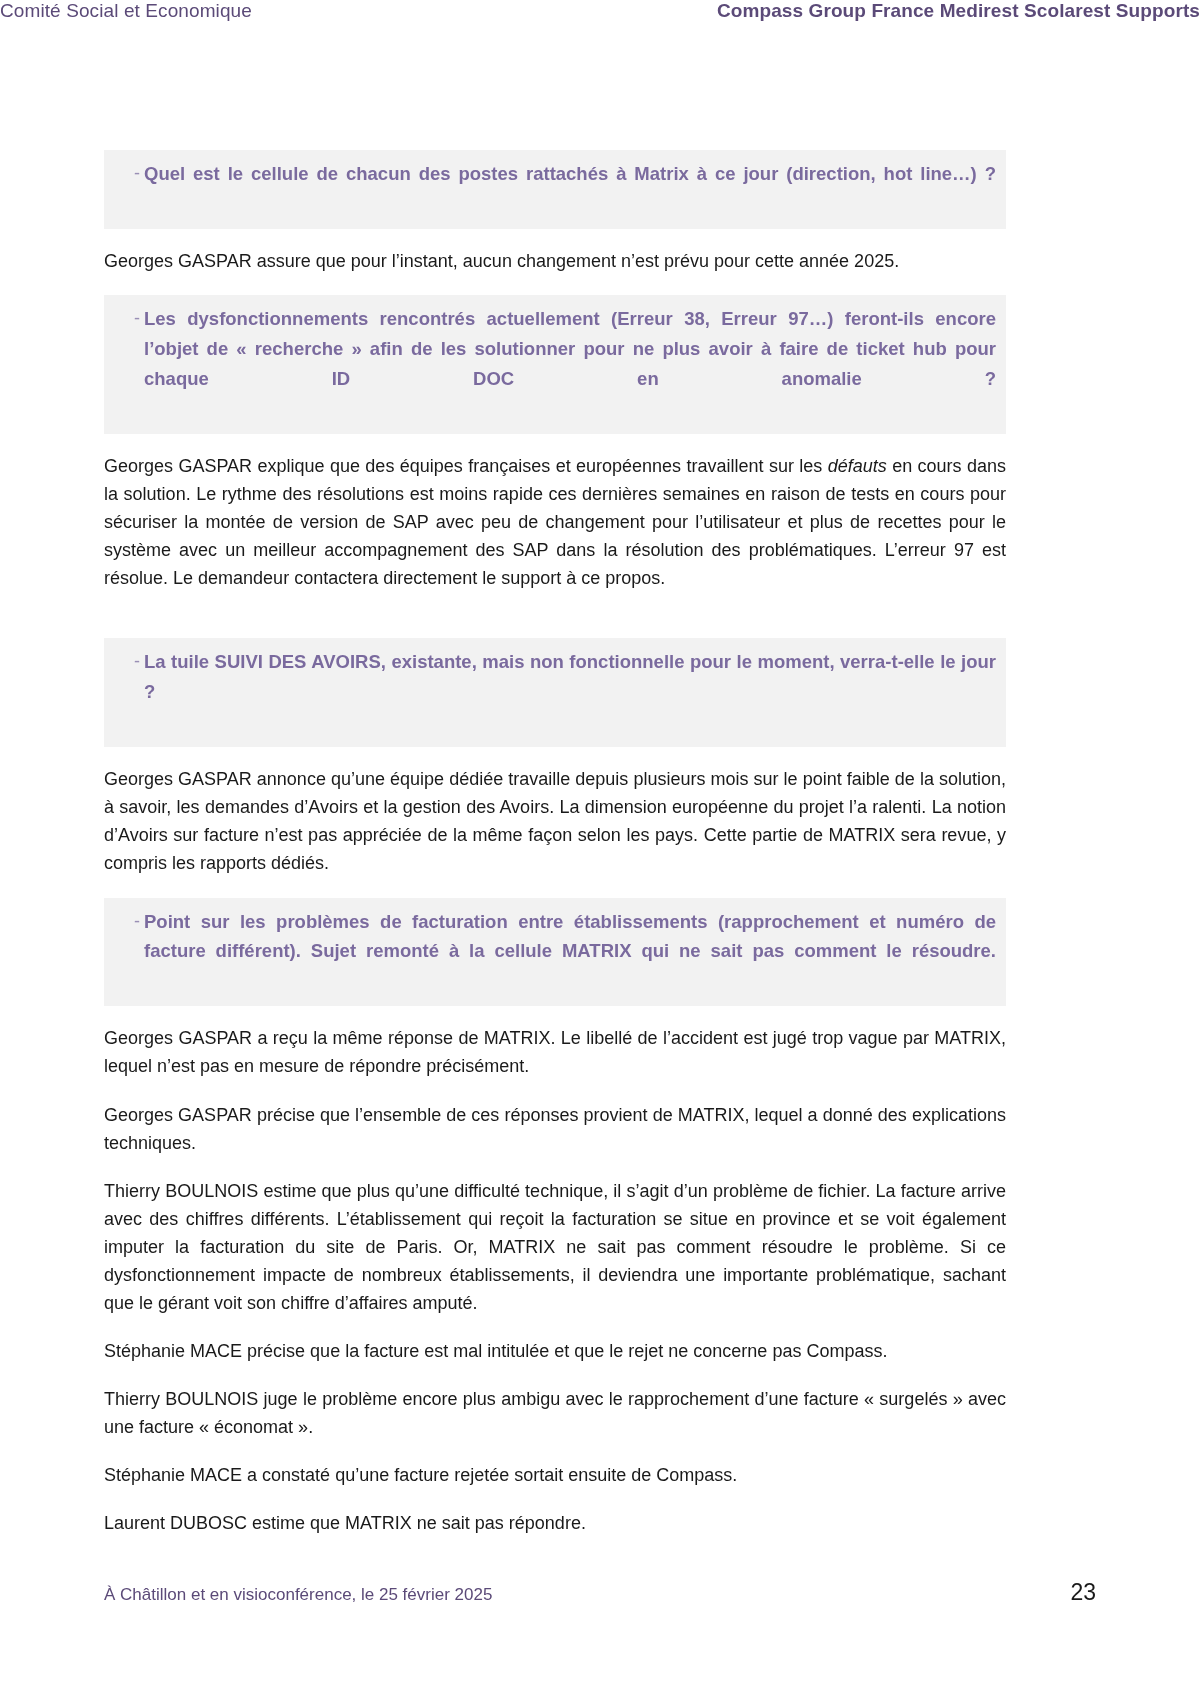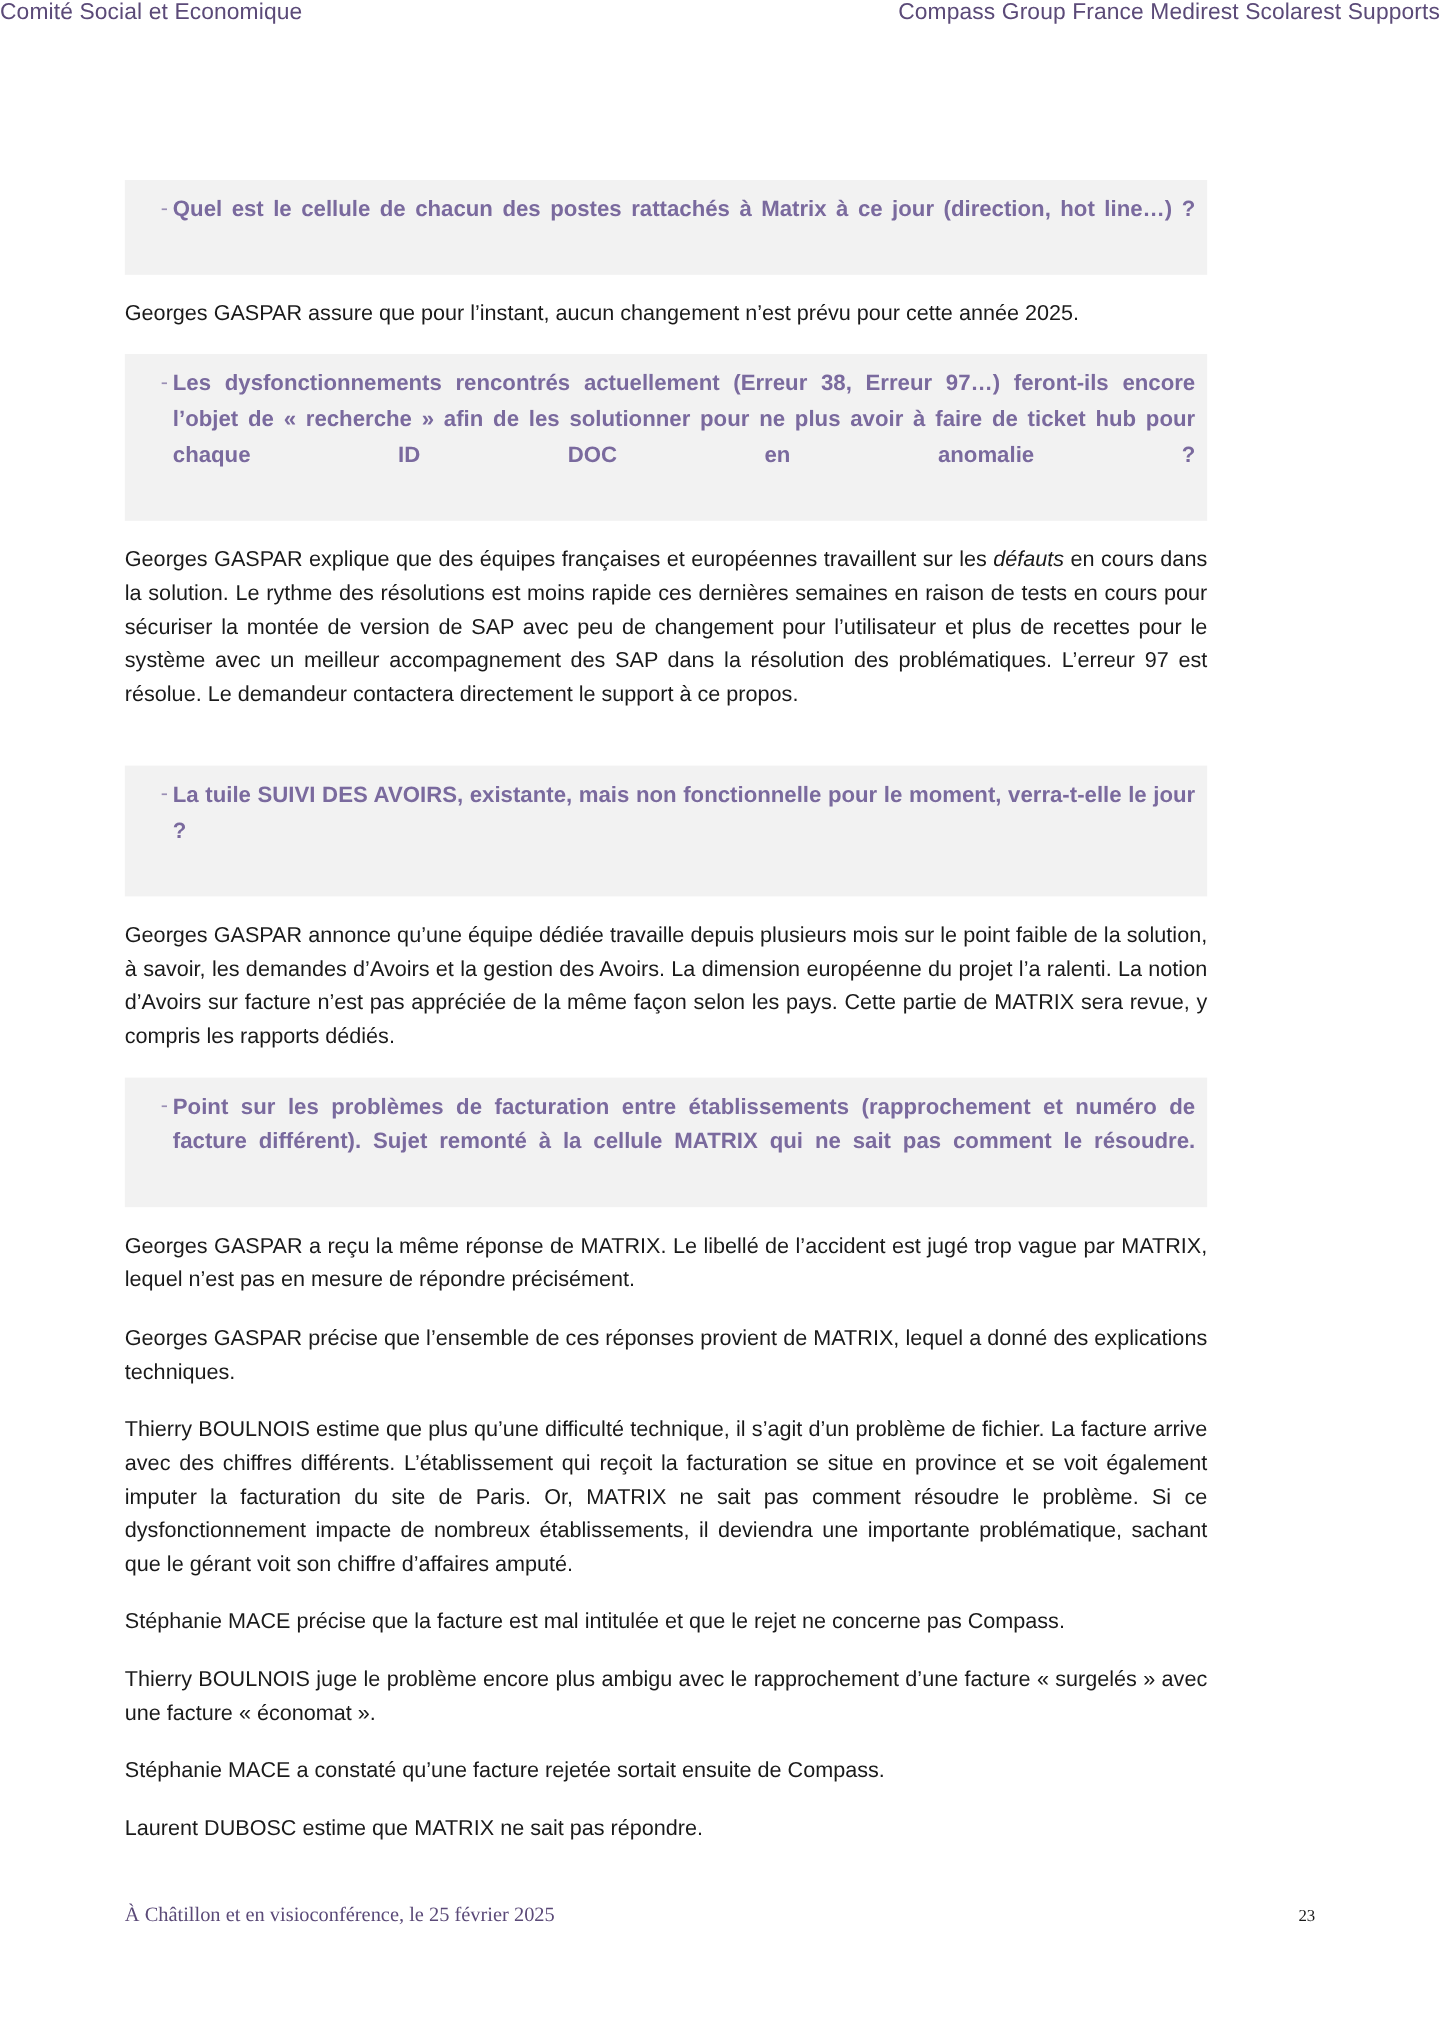--- a/index.html
+++ b/index.html
@@ -28,21 +28,21 @@
   .doc-header {
     display: flex;
     justify-content: space-between;
     align-items: baseline;
     color: #5b4a78;
     font-size: 19px;
     letter-spacing: 0.1px;
     margin-bottom: 44px;
   }
   .doc-header .h-left  { white-space: nowrap; }
-  .doc-header .h-right { white-space: nowrap; }
+  .doc-header .h-right { white-space: nowrap; font-weight: bold; }
 
   
   .question {
     background: #f2f2f2;
     color: #7a6a9e;
     font-weight: bold;
     font-size: 18.5px;
     line-height: 1.62;
     text-align: justify;
     text-justify: inter-word;
@@ -88,23 +88,22 @@
   .doc-footer {
     position: absolute;
     left: 104px;
     right: 104px;
     bottom: 92px;
     display: flex;
     justify-content: space-between;
     align-items: baseline;
     color: #5b4a78;
     font-size: 17px;
-    font-family: Liberation Serif, serif;
   }
-  .doc-footer .page-num { color: #1a1a1a; font-size: 14px; }
+  .doc-footer .page-num { color: #1a1a1a; font-size: 23px; }
 </style>
 </head>
 <body>
 
 <div class="page">
 
   <div class="doc-header">
     <span class="h-left">Comité Social et Economique</span>
     <span class="h-right">Compass Group France Medirest Scolarest Supports</span>
   </div>

